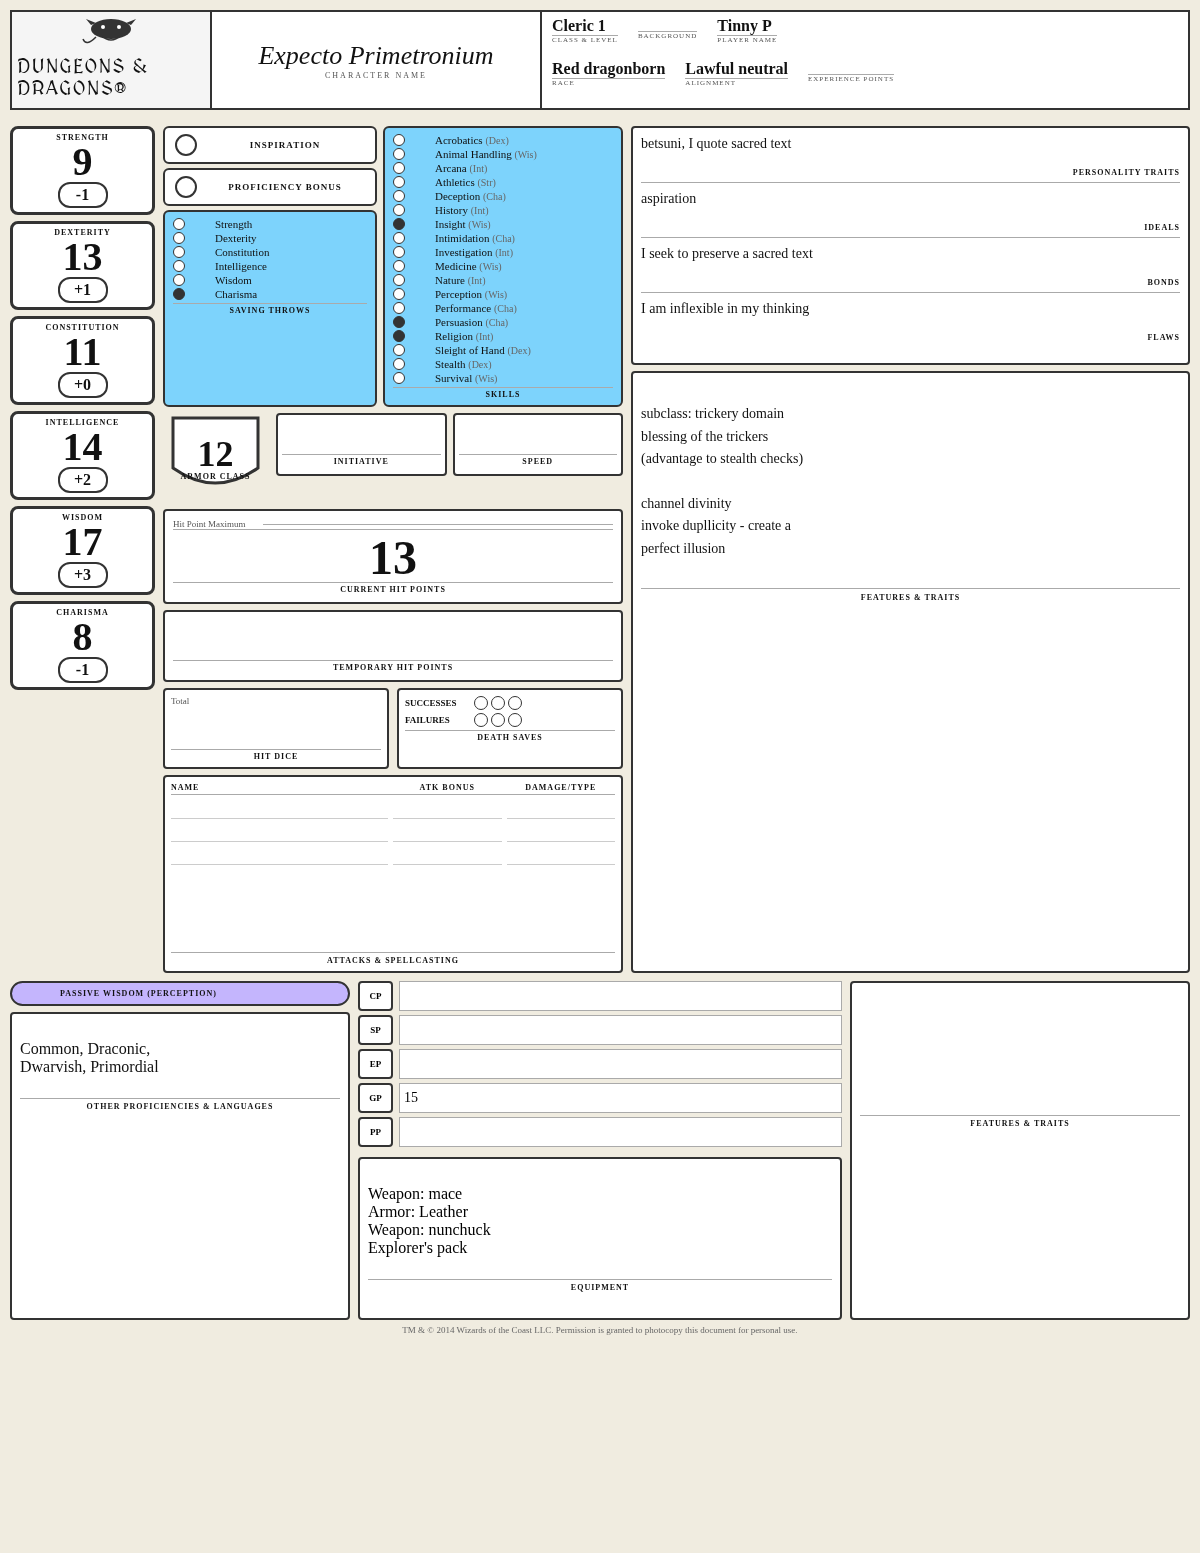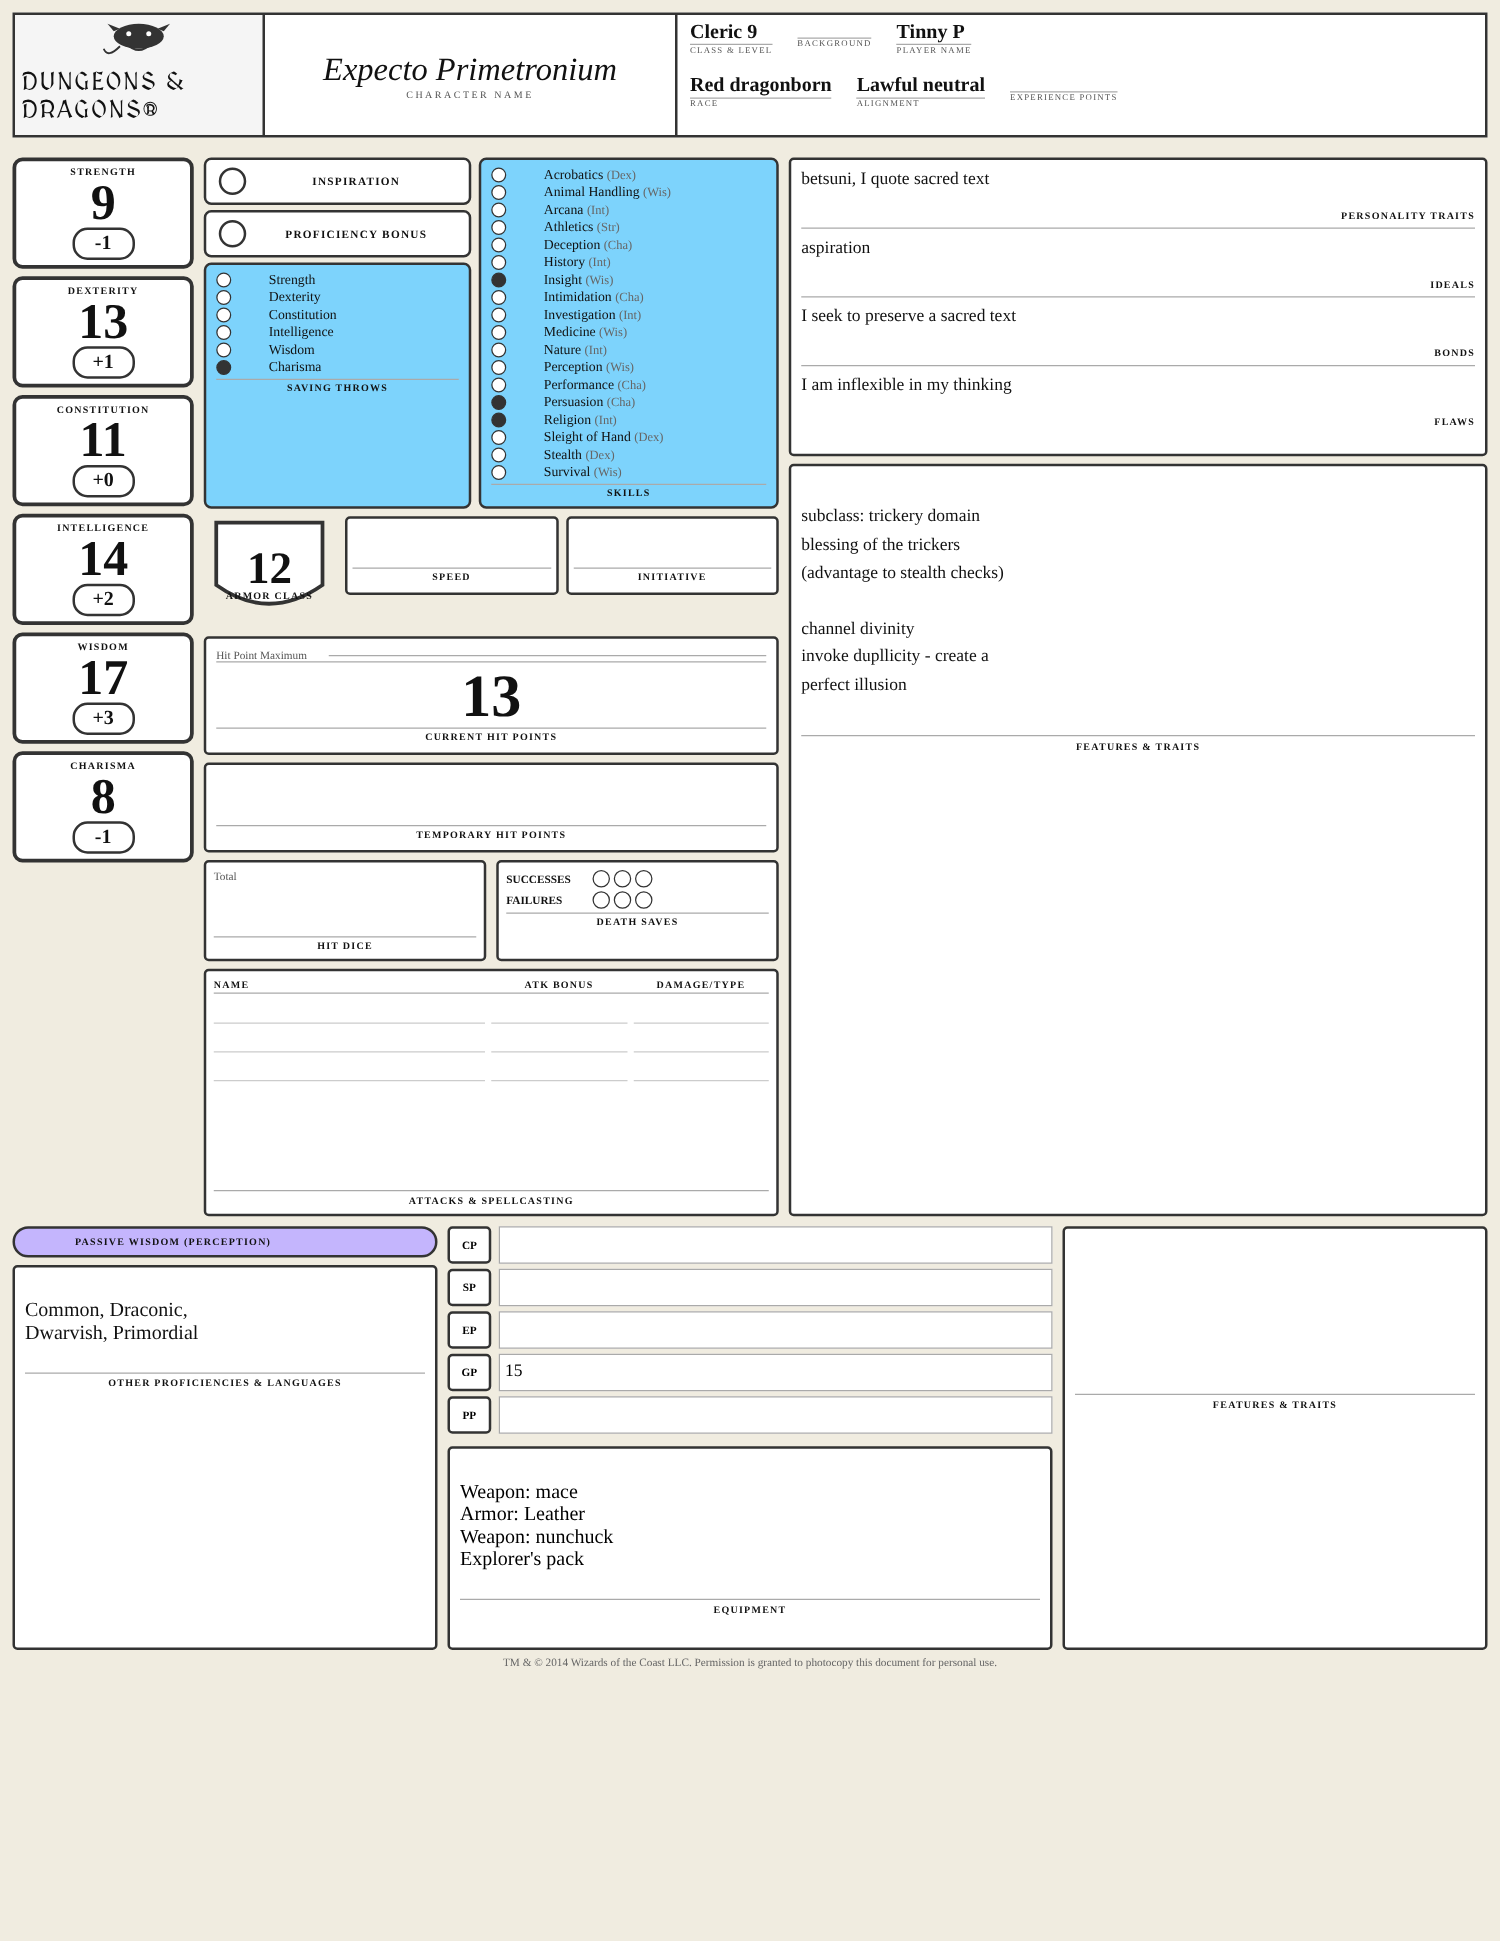--- a/index.html
+++ b/index.html
@@ -508,21 +508,21 @@
       <div class="logo-title">DUNGEONS &amp; DRAGONS®</div>
       <div class="logo-subtitle"></div>
     </div>
     <div class="header-character">
       <div class="char-name">Expecto Primetronium</div>
       <div class="char-name-label">CHARACTER NAME</div>
     </div>
     <div class="header-info">
       <div class="header-row">
         <div class="header-field">
-          <div class="header-field-value">Cleric 9</div>
+          <div class="header-field-value">Cleric 1</div>
           <div class="header-field-label">CLASS &amp; LEVEL</div>
         </div>
         <div class="header-field">
           <div class="header-field-value"></div>
           <div class="header-field-label">BACKGROUND</div>
         </div>
         <div class="header-field">
           <div class="header-field-value">Tinny P</div>
           <div class="header-field-label">PLAYER NAME</div>
         </div>
@@ -737,25 +737,25 @@
           </svg>
           <div style="position:relative;z-index:1;text-align:center;">
             <div style="font-size:36px;font-weight:bold;color:#111;line-height:1;">12</div>
             <div style="font-size:8px;font-weight:bold;letter-spacing:1px;text-transform:uppercase;color:#111;">ARMOR CLASS</div>
           </div>
         </div>
 
         <div style="display:flex; gap:6px; flex:1;">
           <div class="stat-box">
             <div class="stat-value">&nbsp;</div>
-            <div class="stat-label">SPEED</div>
+            <div class="stat-label">INITIATIVE</div>
           </div>
           <div class="stat-box">
             <div class="stat-value">&nbsp;</div>
-            <div class="stat-label">INITIATIVE</div>
+            <div class="stat-label">SPEED</div>
           </div>
         </div>
       </div>
 
       <div class="hp-section">
         <div class="hp-max-line">
           <span class="hp-max-label">Hit Point Maximum</span>
           <span style="flex:1;border-bottom:1px solid #aaa;margin-bottom:4px;"></span>
         </div>
         <div class="hp-current-value">13</div>

